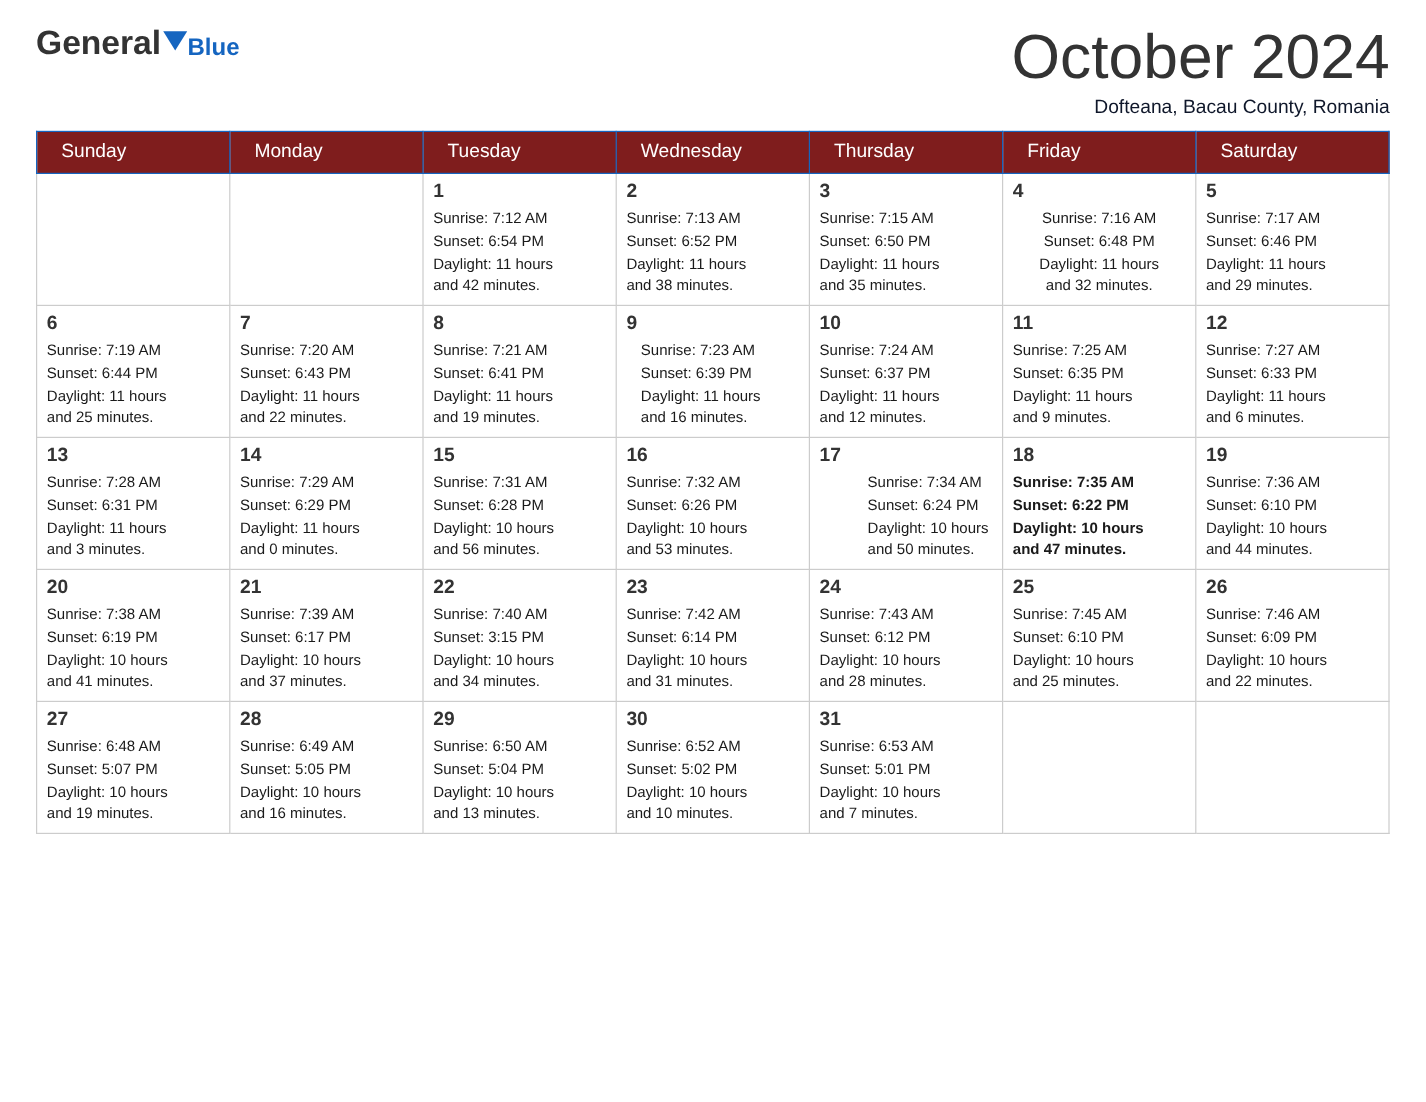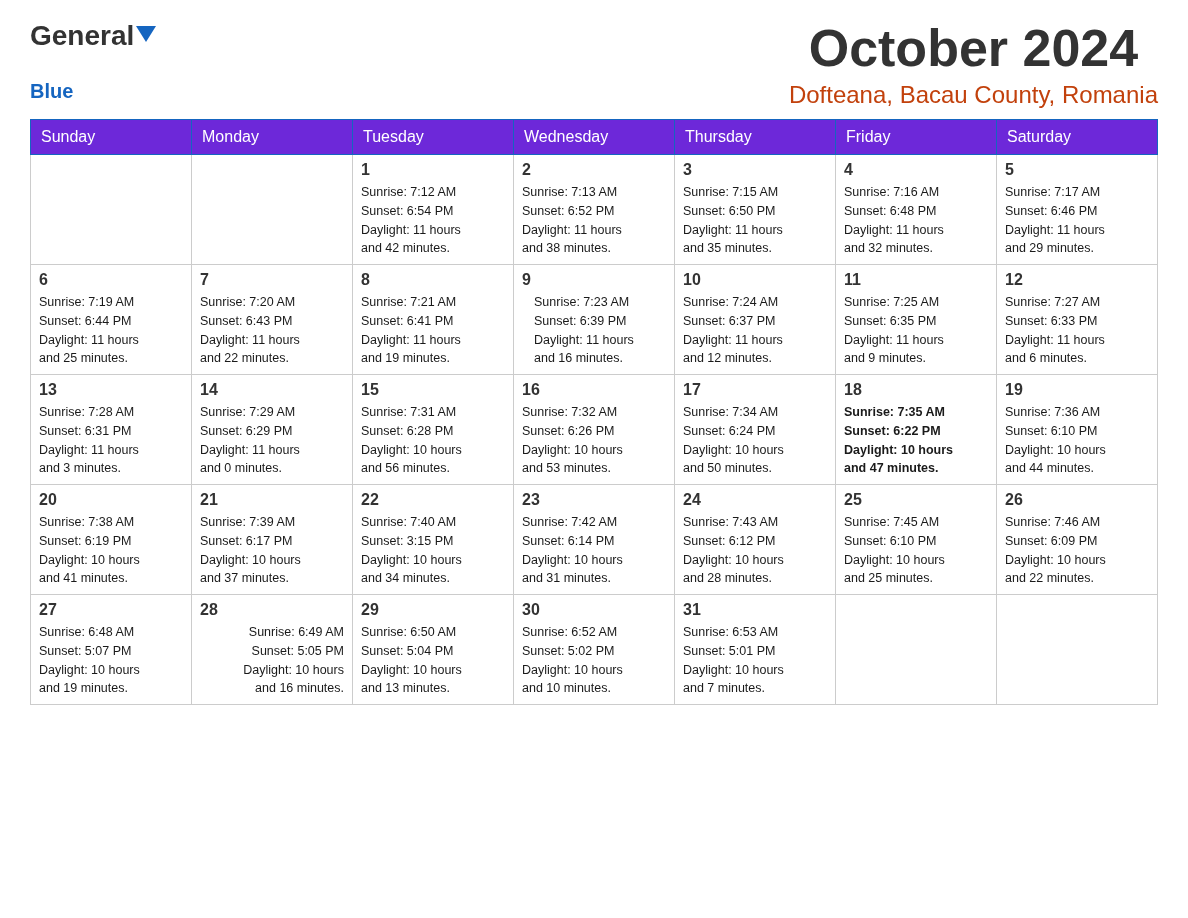--- a/index.html
+++ b/index.html
@@ -12,23 +12,22 @@
       padding: 20px 30px;
     }
     .header {
       display: flex;
       justify-content: space-between;
       align-items: flex-start;
       margin-bottom: 10px;
     }
     .logo {
       display: flex;
-      flex-direction: column;
-      align-items: flex-start;
-      gap: 36px;
+      flex-direction: row;
+      align-items: flex-end;
     }
     .logo-general {
       font-size: 28px;
       font-weight: bold;
       color: #333;
     }
     .logo-blue {
       font-size: 20px;
       font-weight: bold;
       color: #1565c0;
@@ -43,39 +42,38 @@
       border-top: 16px solid #1565c0;
       margin-left: 2px;
       vertical-align: middle;
       transform: translateY(-2px);
     }
     .title-block {
       text-align: right;
     }
     .month-year {
       font-size: 52px;
-      font-weight: bold;
+      font-weight: normal;
       color: #333;
       line-height: 1.1;
-      text-align: center;
     }
     .location {
-      font-size: 24px;
-      color: #c2410c;
+      font-size: 16px;
+      color: #0f172a;
       margin-top: 4px;
     }
     .calendar {
       width: 100%;
       border-collapse: collapse;
       margin-top: 10px;
     }
     .calendar th {
-      background-color: #6d28d9;
+      background-color: #7f1d1d;
       color: #fff;
-      padding: 8px 10px;
+      padding: 8px 20px;
       text-align: left;
       font-size: 16px;
       font-weight: normal;
       border: 1px solid #1565c0;
     }
     .calendar td {
       border: 1px solid #ccc;
       vertical-align: top;
       padding: 6px 8px;
       width: 14.28%;
@@ -149,21 +147,21 @@
         </td>
         <td>
           <span class="day-number">3</span>
           <div class="day-info" style="white-space: pre-line;">Sunrise: 7:15 AM
 Sunset: 6:50 PM
 Daylight: 11 hours
 and 35 minutes.</div>
         </td>
         <td>
           <span class="day-number">4</span>
-          <div class="day-info" style="white-space: pre-line;">Sunrise: 7:16 AM
+          <div class="day-info" style="white-space: pre-line; text-align: center;">Sunrise: 7:16 AM
 Sunset: 6:48 PM
 Daylight: 11 hours
 and 32 minutes.</div>
         </td>
         <td>
           <span class="day-number">5</span>
           <div class="day-info" style="white-space: pre-line;">Sunrise: 7:17 AM
 Sunset: 6:46 PM
 Daylight: 11 hours
 and 29 minutes.</div>
@@ -244,21 +242,21 @@
         </td>
         <td>
           <span class="day-number">16</span>
           <div class="day-info" style="white-space: pre-line;">Sunrise: 7:32 AM
 Sunset: 6:26 PM
 Daylight: 10 hours
 and 53 minutes.</div>
         </td>
         <td>
           <span class="day-number">17</span>
-          <div class="day-info" style="white-space: pre-line;">Sunrise: 7:34 AM
+          <div class="day-info" style="white-space: pre-line; margin-left: 40px;">Sunrise: 7:34 AM
 Sunset: 6:24 PM
 Daylight: 10 hours
 and 50 minutes.</div>
         </td>
         <td>
           <span class="day-number">18</span>
           <div class="day-info" style="white-space: pre-line; font-weight: bold;">Sunrise: 7:35 AM
 Sunset: 6:22 PM
 Daylight: 10 hours
 and 47 minutes.</div>
@@ -325,21 +323,21 @@
       <tr>
         <td>
           <span class="day-number">27</span>
           <div class="day-info" style="white-space: pre-line;">Sunrise: 6:48 AM
 Sunset: 5:07 PM
 Daylight: 10 hours
 and 19 minutes.</div>
         </td>
         <td>
           <span class="day-number">28</span>
-          <div class="day-info" style="white-space: pre-line; text-align: right;">Sunrise: 6:49 AM
+          <div class="day-info" style="white-space: pre-line;">Sunrise: 6:49 AM
 Sunset: 5:05 PM
 Daylight: 10 hours
 and 16 minutes.</div>
         </td>
         <td>
           <span class="day-number">29</span>
           <div class="day-info" style="white-space: pre-line;">Sunrise: 6:50 AM
 Sunset: 5:04 PM
 Daylight: 10 hours
 and 13 minutes.</div>

